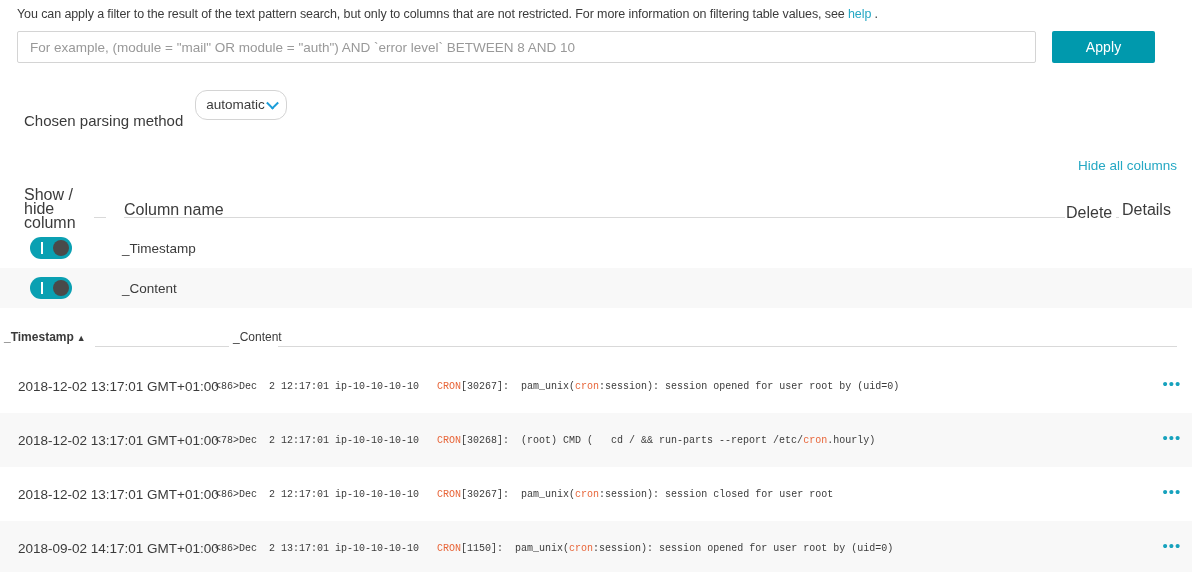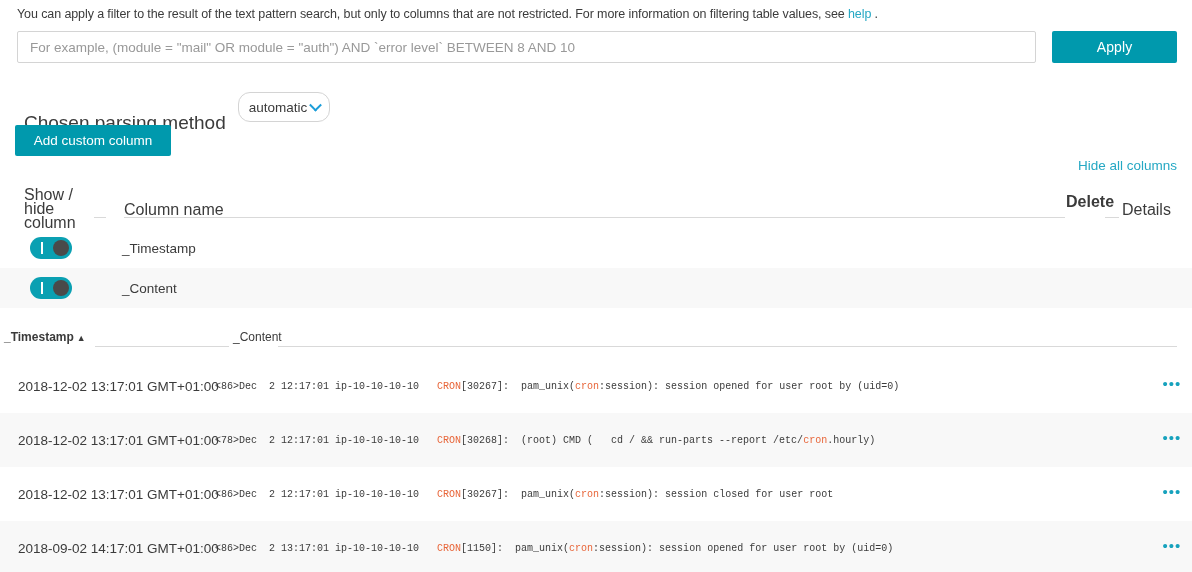--- a/index.html
+++ b/index.html
@@ -24,29 +24,29 @@
   
   .filter-row { position: absolute; left: 17px; top: 31px; width: 1160px; height: 32px; }
   .filter-input {
     position: absolute; left: 0; top: 0; width: 1019px; height: 32px;
     border: 1px solid #d4d4d4; border-radius: 2px; background: #fff;
     padding: 0 12px; font-size: 13.5px; color: #333;
     font-family: "Liberation Sans", sans-serif; outline: none;
   }
   .filter-input::placeholder { color: #999999; }
   .apply-btn {
-    position: absolute; left: 1035px; top: 0; width: 125px; height: 32px;
+    position: absolute; left: 1035px; top: 0; width: 103px; height: 32px;
     background: #0099ad; color: #ffffff; border: none; border-radius: 2px;
     font-size: 14px; font-family: "Liberation Sans", sans-serif;
     cursor: pointer; letter-spacing: 0.1px;
   }
 
   
   .parse-row { position: absolute; left: 24px; top: 80px; display: flex; align-items: center; gap: 12px; }
-  .parse-label { font-size: 19px; color: #3b3b3b; margin-top: 32px; }
+  .parse-label { font-size: 15px; color: #3b3b3b; margin-top: 32px; }
   .select-box {
     position: relative; width: 92px; height: 30px;
     border: 1px solid #d4d4d4; border-radius: 12px; background: #fff;
     display: flex; align-items: center; padding: 0 10px;
     font-size: 13.5px; color: #3b3b3b; cursor: pointer;
   }
   .select-box .chev {
     position: absolute; right: 9px; top: 50%; width: 9px; height: 9px;
     border-right: 2px solid #1b9dd9; border-bottom: 2px solid #1b9dd9;
     transform: translateY(-70%) rotate(45deg);
@@ -73,21 +73,21 @@
     background: #fff; padding-right: 4px; z-index: 2;
   }
   .colhdr .rule {
     position: absolute; height: 1px; background: #d9d9d9; top: 31px; z-index: 1;
   }
   .lbl-showhide { left: 24px; top: 2px; width: 70px; }
   .rule-showhide { left: 62px; width: 44px; }
   .lbl-colname { left: 124px; top: 17px; }
   .rule-colname { left: 124px; width: 791px; }
   .rule-mid { left: 915px; width: 150px; }
-  .lbl-delete { left: 1066px; top: 9px; font-weight: bold; }
+  .lbl-delete { left: 1066px; top: 20px; }
   .lbl-details { left: 1122px; top: 17px; }
   .rule-delete { left: 1105px; width: 14px; }
 
   
   .tog-row {
     position: absolute; left: 0; width: 1192px; height: 40px;
     display: flex; align-items: center;
   }
   .tog-row.alt { background: #f8f8f8; }
   .toggle {
@@ -151,21 +151,20 @@
   </div>
 
   <div class="parse-row">
     <span class="parse-label">Chosen parsing method</span>
     <div class="select-box">
       <span>automatic</span>
       <span class="chev"></span>
     </div>
   </div>
 
-  <button class="add-col-btn">Add custom column</button>
 
   <a class="hide-all" href="#">Hide all columns</a>
 
   <div class="colhdr">
     <div class="lbl lbl-showhide">
       <div>Show / hide</div>
       <div>column</div>
     </div>
     <div class="rule rule-showhide"></div>
     <div class="lbl lbl-colname">Column name</div>

